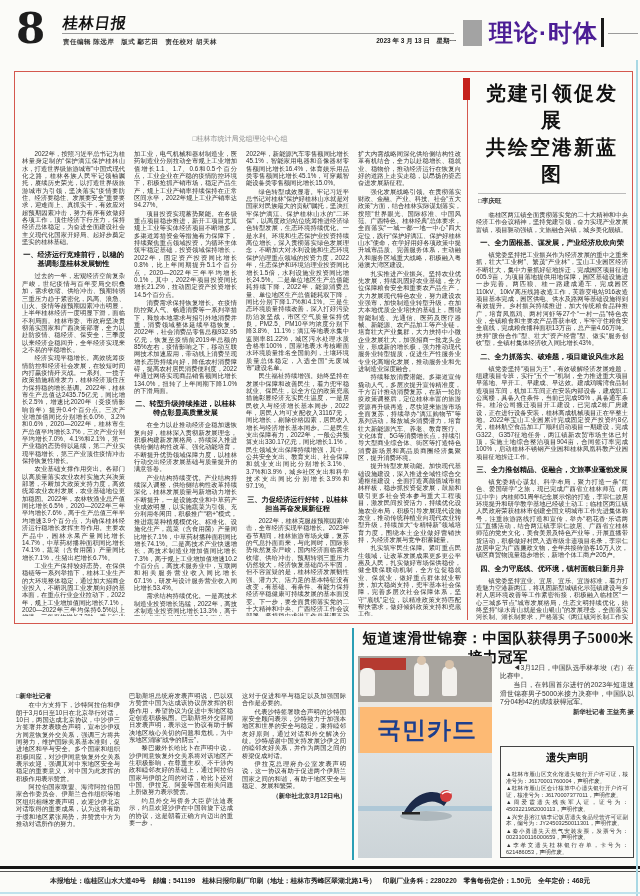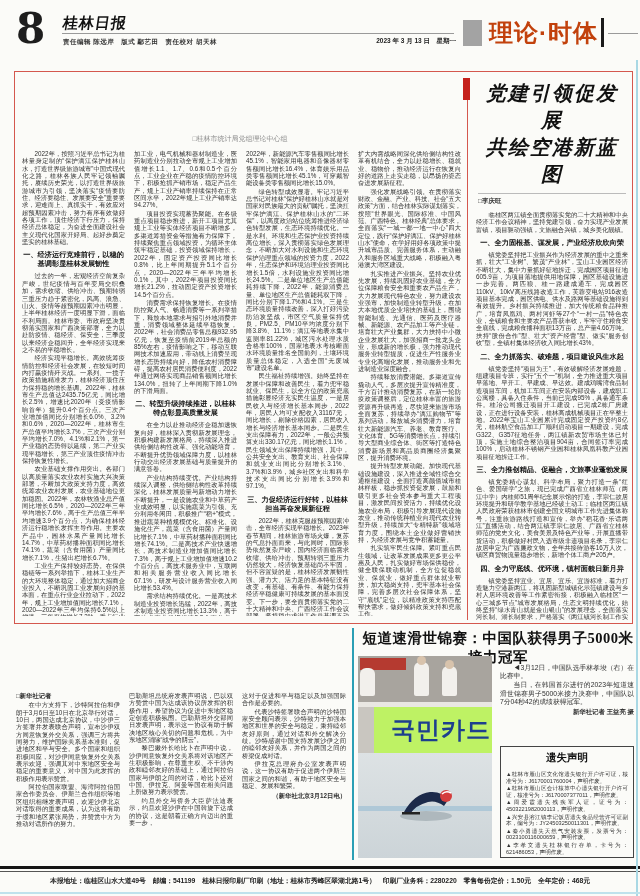--- a/index.html
+++ b/index.html
@@ -7,21 +7,21 @@
         font-family:"Liberation Sans",sans-serif;color:#222;}
   
   .pagenum{position:absolute;left:16px;top:8px;font-size:42px;font-weight:bold;color:#1d1d1d;
            font-family:"DejaVu Serif",serif;line-height:1;}
   .masthead{position:absolute;left:63px;top:14px;font-size:15px;font-weight:bold;color:#111;
             font-family:"DejaVu Serif",serif;transform:skewX(-8deg);letter-spacing:1px;}
   .head-rule-left{position:absolute;left:62px;top:33px;width:392px;height:1px;background:#9a9a9a;}
   .editors{position:absolute;left:63px;top:38px;font-size:6.5px;font-weight:bold;color:#333;letter-spacing:.5px;}
   .dateline{position:absolute;left:352px;top:37px;width:104px;text-align:right;font-size:6.5px;font-weight:bold;color:#222;}
   .sec-block{position:absolute;left:463px;top:20px;width:19px;height:26px;background:#a3a3a3;}
-  .sec-title{position:absolute;left:489px;top:17px;font-size:24px;font-weight:bold;color:#c2410c;letter-spacing:1px;}
+  .sec-title{position:absolute;left:489px;top:17px;font-size:24px;font-weight:bold;color:#4c1d95;letter-spacing:1px;}
   .sec-bar{position:absolute;left:601px;top:18px;width:3px;height:29px;background:#1a1a1a;}
   .head-rule-right{position:absolute;left:608px;top:33px;width:30px;height:1px;background:#9a9a9a;}
   
   .main-box{position:absolute;left:14px;top:71px;width:617px;height:551px;border:1px solid #d4574e;}
   .kicker{position:absolute;left:188px;top:60px;width:274px;height:26px;background:#c5211c;color:#fff;
           font-size:15px;font-weight:bold;text-align:center;line-height:26px;letter-spacing:2px;}
   .headline{position:absolute;left:20px;top:94px;width:440px;text-align:center;font-size:30px;font-weight:bold;
             color:#c01d17;letter-spacing:1px;font-family:"Liberation Sans",sans-serif;}
   .byline-main{position:absolute;left:20px;top:134px;width:440px;text-align:center;font-size:7px;color:#8a8a8a;}
   .main-cols{position:absolute;left:22px;top:150px;width:438px;height:466px;display:flex;gap:9px;}
@@ -29,41 +29,41 @@
   .col{font-size:6.3px;line-height:7.35px;color:#2f2f2f;text-align:justify;}
   .para{text-indent:2em;text-align:justify;margin:0 0 1px 0;}
   .col-h{font-weight:bold;text-align:center;font-size:7.2px;line-height:9px;margin:5px 0 4px 0;color:#111;}
   .credit{text-align:right;font-weight:bold;margin-top:3px;}
   
   .sb-divider{position:absolute;left:467px;top:80px;width:1px;height:540px;background:#d4574e;}
   .sb-cap{position:absolute;left:463px;top:78px;width:7px;height:22px;background:#c5211c;}
   .sidebar{position:absolute;left:476px;top:80px;width:152px;height:540px;overflow:hidden;}
   .sb-title-top{font-size:13px;font-weight:bold;text-align:center;color:#111;margin-top:2px;}
   .sb-title{font-size:20px;font-weight:bold;text-align:center;color:#111;line-height:27px;
-            font-family:"Liberation Serif",serif;letter-spacing:2px;font-style:italic;}
+            font-family:"Liberation Serif",serif;letter-spacing:2px;}
   .sb-rule{height:1px;background:#bbb;margin:5px 2px 3px 2px;}
   .sb-byline{font-size:6.5px;font-weight:bold;color:#333;margin:2px 0 5px 2px;}
   .sb-body{height:432px;overflow:hidden;}
   
   .intl-head{position:absolute;left:16px;top:629px;width:330px;text-align:center;font-size:21px;font-weight:bold;
              color:#141414;line-height:29px;letter-spacing:1px;}
   .intl-cols{position:absolute;left:16px;top:692px;width:331px;height:164px;display:flex;gap:9px;}
   .icol{flex:0 0 104px;height:164px;overflow:hidden;}
   .byline-inline{font-weight:bold;text-indent:0;margin-bottom:2px;}
   
   .teal-div{position:absolute;left:352px;top:628px;width:2px;height:232px;background:#2b9fb5;}
   .sports-head{position:absolute;left:360px;top:629px;width:276px;text-align:center;font-size:14.5px;font-weight:bold;
                color:#111;font-family:"Liberation Serif",serif;letter-spacing:.5px;}
   .photo{position:absolute;left:358px;top:656px;width:134px;height:202px;overflow:hidden;background:#c9c6c0;}
   .ph-top{position:absolute;left:0;top:0;width:134px;height:46px;background:#a8a49e;}
   .ph-redboard{position:absolute;left:2px;top:2px;width:46px;height:12px;background:#b53a30;}
   .ph-fig{position:absolute;width:15px;height:34px;background:#f2f0ec;border-radius:6px 6px 2px 2px;}
   .ph-head{position:absolute;width:9px;height:9px;border-radius:50%;background:#d8c3ac;}
   .ph-whiteband{position:absolute;left:0;top:46px;width:134px;height:5px;background:#e9e7e2;}
-  .ph-yellow{position:absolute;left:16px;top:51px;width:134px;height:55px;background:#bef264;color:#1d3f8e;
+  .ph-yellow{position:absolute;left:2px;top:51px;width:134px;height:55px;background:#fdba74;color:#1d3f8e;
              font-weight:bold;font-size:24px;line-height:46px;text-align:center;letter-spacing:1px;overflow:hidden;}
   .ph-ice{position:absolute;left:0;top:97px;width:134px;height:105px;background:linear-gradient(#dde2e4,#ccd4d8);}
   .ph-blue{position:absolute;left:0;top:150px;width:134px;height:5px;background:#9fc0d4;opacity:.7;}
   .skater{position:absolute;left:38px;top:120px;width:60px;height:46px;}
   .cap{position:absolute;left:500px;top:664px;width:134px;font-size:6.8px;line-height:8.2px;color:#2f2f2f;}
   .cap .para{margin-bottom:1px;}
   .cap-credit{text-align:right;font-size:6.4px;color:#333;margin-top:2px;font-weight:bold;}
   .lost-box{position:absolute;left:500px;top:746px;width:134px;height:112px;border:1px solid #444;
             padding:4px 5px;box-sizing:border-box;overflow:hidden;}
   .lost-title{text-align:center;font-size:10.5px;font-weight:bold;color:#111;margin-bottom:6px;}

